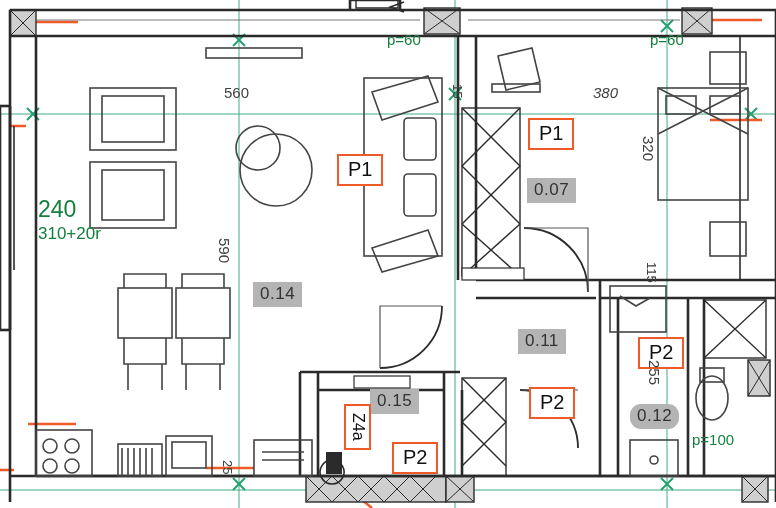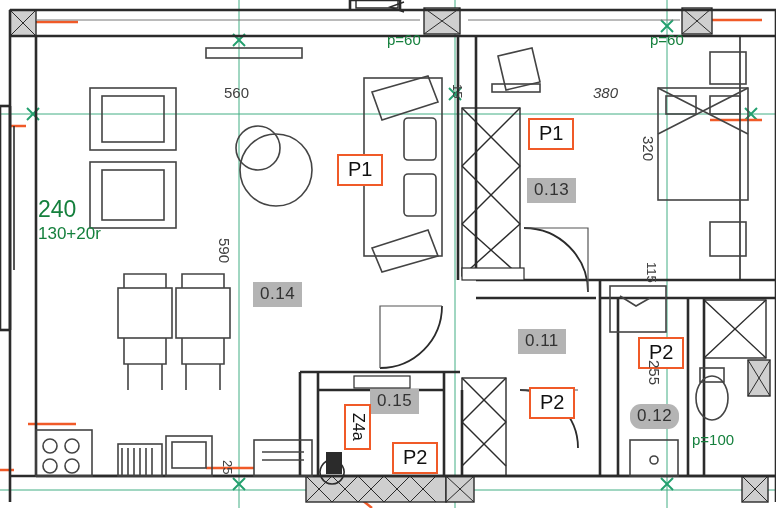--- a/index.html
+++ b/index.html
@@ -274,36 +274,36 @@
     </g>
 
     <g stroke="#2b2b2b" stroke-width="1.2">
       <line x1="470" y1="272" x2="522" y2="272"></line>
       <rect x="462" y="268" width="62" height="12" fill="#ffffff" stroke="#2b2b2b"></rect>
       <rect x="354" y="376" width="56" height="12" fill="#ffffff" stroke="#2b2b2b"></rect>
     </g>
   </svg>
 
   <div class="lbl room-num" style="left:253px;top:282px;">0.14</div>
-  <div class="lbl room-num" style="left:527px;top:178px;">0.13</div>
+  <div class="lbl room-num" style="left:527px;top:178px;">0.07</div>
   <div class="lbl room-num" style="left:518px;top:329px;">0.11</div>
   <div class="lbl room-num" style="left:370px;top:389px;">0.15</div>
   <div class="lbl room-num" style="left:630px;top:404px;border-radius:11px;">0.12</div>
 
   <div class="lbl tag" style="left:337px;top:154px;">P1</div>
   <div class="lbl tag" style="left:528px;top:118px;">P1</div>
   <div class="lbl tag" style="left:638px;top:337px;">P2</div>
   <div class="lbl tag" style="left:529px;top:387px;">P2</div>
   <div class="lbl tag" style="left:392px;top:442px;">P2</div>
   <div class="lbl tag vert" style="left:344px;top:404px;">Z4a</div>
 
   <div class="lbl dim" style="left:387px;top:31px;">p=60</div>
   <div class="lbl dim" style="left:650px;top:31px;">p=60</div>
   <div class="lbl dim" style="left:38px;top:196px;font-size:23px;">240</div>
-  <div class="lbl dim" style="left:38px;top:224px;font-size:17px;">130+20r</div>
+  <div class="lbl dim" style="left:38px;top:224px;font-size:17px;">310+20r</div>
   <div class="lbl dim" style="left:692px;top:431px;">p=100</div>
 
   <div class="lbl dim-green" style="left:224px;top:84px;">560</div>
   <div class="lbl dim-green" style="left:593px;top:84px;font-style:italic;">380</div>
   <div class="lbl dim-green vert" style="left:216px;top:238px;">590</div>
   <div class="lbl dim-green vert" style="left:640px;top:136px;">320</div>
   <div class="lbl dim-green vert" style="left:646px;top:360px;">255</div>
   <div class="lbl dim-green vert" style="left:644px;top:262px;font-size:13px;">115</div>
   <div class="lbl dim-green vert" style="left:220px;top:460px;font-size:13px;">25</div>
   <div class="lbl dim-green vert" style="left:450px;top:84px;font-size:13px;">15</div>

